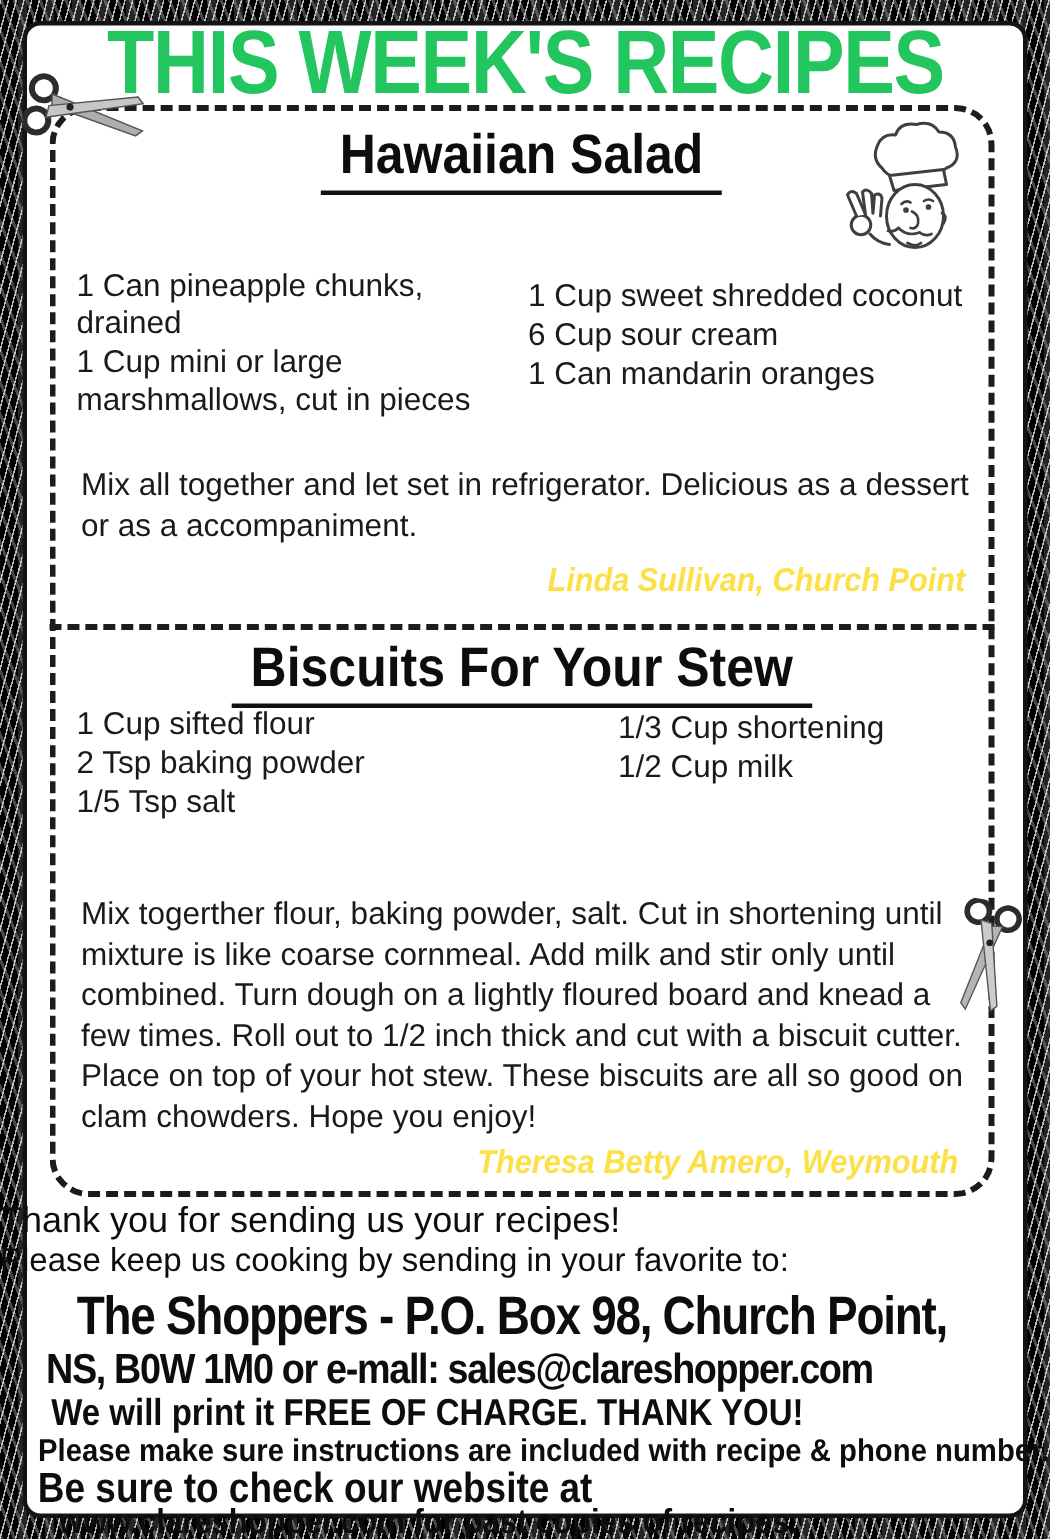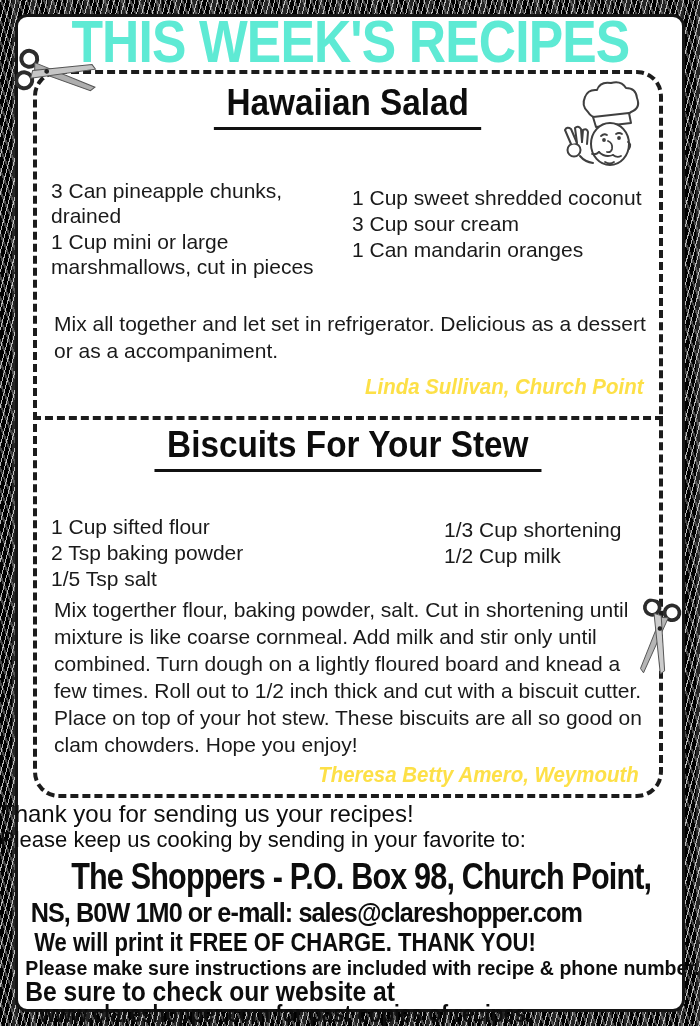--- a/index.html
+++ b/index.html
@@ -14,21 +14,21 @@
       repeating-linear-gradient(68deg, rgba(130,130,130,.55) 0 2px, transparent 2px 8px),
       repeating-linear-gradient(90deg, rgba(0,0,0,.9) 0 12px, rgba(40,40,40,.9) 12px 18px);
   }
   .paper {
     position:absolute; left:15px; top:14px; right:15px; bottom:14px;
     background:#fff; border:3px solid #141414; border-radius:12px;
   }
 
   .title {
     position:absolute; top:12px; left:0; width:700px; text-align:center;
-    font-weight:bold; font-size:60px; line-height:1.0; color:#5eead4;
+    font-weight:bold; font-size:60px; line-height:1.0; color:#22c55e;
     letter-spacing:-1px; white-space:nowrap;
   }
   .title .squeeze { display:inline-block; transform:scaleX(.86); transform-origin:center; }
 
   .coupon {
     position:absolute; left:33px; top:70px; width:630px; height:728px;
     border:4px dashed #1c1c1c; border-radius:26px;
   }
   .divider {
     position:absolute; left:-4px; right:-4px; top:342px; height:0;
@@ -44,21 +44,21 @@
     font-size:37px; line-height:1.05; border-bottom:3px solid #111;
     padding:0 14px 4px 14px;
   }
   .rt1 { top:10px; }
   .rt2 { top:352px; }
 
   .ing-row { position:absolute; display:flex; color:#1a1a1a; font-size:21px; line-height:25px; }
   .ing-row1 { top:104px; left:14px; right:10px; }
   .ing-row1 .col1 { width:301px; }
   .ing-row1 .col2 { flex:1; padding-top:7px; }
-  .ing-row2 { top:440px; left:14px; right:10px;gap:32px; }
+  .ing-row2 { top:396px; left:14px; right:10px; }
   .ing-row2 .col1 { width:361px; }
   .ing-row2 .col2 { flex:1; padding-top:3px; }
   .ing { margin-bottom:1px; }
 
   .instructions {
     position:absolute; color:#1a1a1a; font-size:21px; line-height:27px;
   }
   .ins1 { top:236px; left:17px; width:594px; }
   .ins2 { top:522px; left:17px; width:600px; }
 
@@ -73,21 +73,21 @@
 
   .chef { position:absolute; top:4px; right:12px; width:92px; height:98px; }
 
   .scissors-top { position:absolute; left:16px; top:48px; width:84px; height:58px; transform:rotate(8deg); z-index:3; }
   .scissors-right { position:absolute; left:616px; top:612px; width:78px; height:54px; transform:rotate(100deg); z-index:3; }
 
   .footer { position:absolute; top:801px; left:0; width:700px; text-align:left; color:#0d0d0d; }
   .footer .squeeze { display:inline-block; transform-origin:center; white-space:nowrap; }
   .f-l1 { font-size:24px; line-height:26px; }
   .f-l2 { font-size:22px; line-height:26px; }
-  .f-addr { font-size:36px; font-weight:bold; line-height:40px; margin-top:4px;padding-left:20px; }
+  .f-addr { font-size:36px; font-weight:bold; line-height:40px; margin-top:4px; }
   .f-addr .squeeze { transform:scaleX(.85); letter-spacing:-1px; }
   .f-contact { font-size:28px; font-weight:bold; line-height:31px; }
   .f-contact .squeeze { transform:scaleX(.9); letter-spacing:-1px; }
   .f-free { font-size:25px; font-weight:bold; line-height:28px; }
   .f-free .squeeze { transform:scaleX(.88); }
   .f-note { font-size:21px; font-weight:bold; line-height:23px; }
   .f-note .squeeze { transform:scaleX(.93); }
   .f-web1 { font-size:28px; font-weight:bold; line-height:21px; margin-top:2px; }
   .f-web1 .squeeze { transform:scaleX(.88); }
   .f-web2 { font-size:23px; font-weight:bold; line-height:24px;margin-left:12px; }
@@ -144,26 +144,26 @@
         <path d="M16 66 L10 52 Q12 48 16 51 L22 65"></path>
         <path d="M22 65 L20 50 Q23 47 26 51 L27 64"></path>
         <path d="M27 64 L28 52 Q32 50 33 54 L32 66"></path>
         <path d="M25 78 Q30 84 38 85"></path>
       </g>
     </svg>
   </div>
 
   <div class="ing-row ing-row1">
     <div class="col1">
-      <div class="ing">3 Can pineapple chunks, drained</div>
+      <div class="ing">1 Can pineapple chunks, drained</div>
       <div class="ing">1 Cup mini or large marshmallows, cut in pieces</div>
     </div>
     <div class="col2">
       <div class="ing">1 Cup sweet shredded coconut</div>
-      <div class="ing">3 Cup sour cream</div>
+      <div class="ing">6 Cup sour cream</div>
       <div class="ing">1 Can mandarin oranges</div>
     </div>
   </div>
 
   <div class="instructions ins1">Mix all together and let set in refrigerator. Delicious as a dessert or as a accompaniment.</div>
 
   <div class="attribution att1">
     <span class="squeeze">Linda Sullivan, Church Point</span>
   </div>
 

